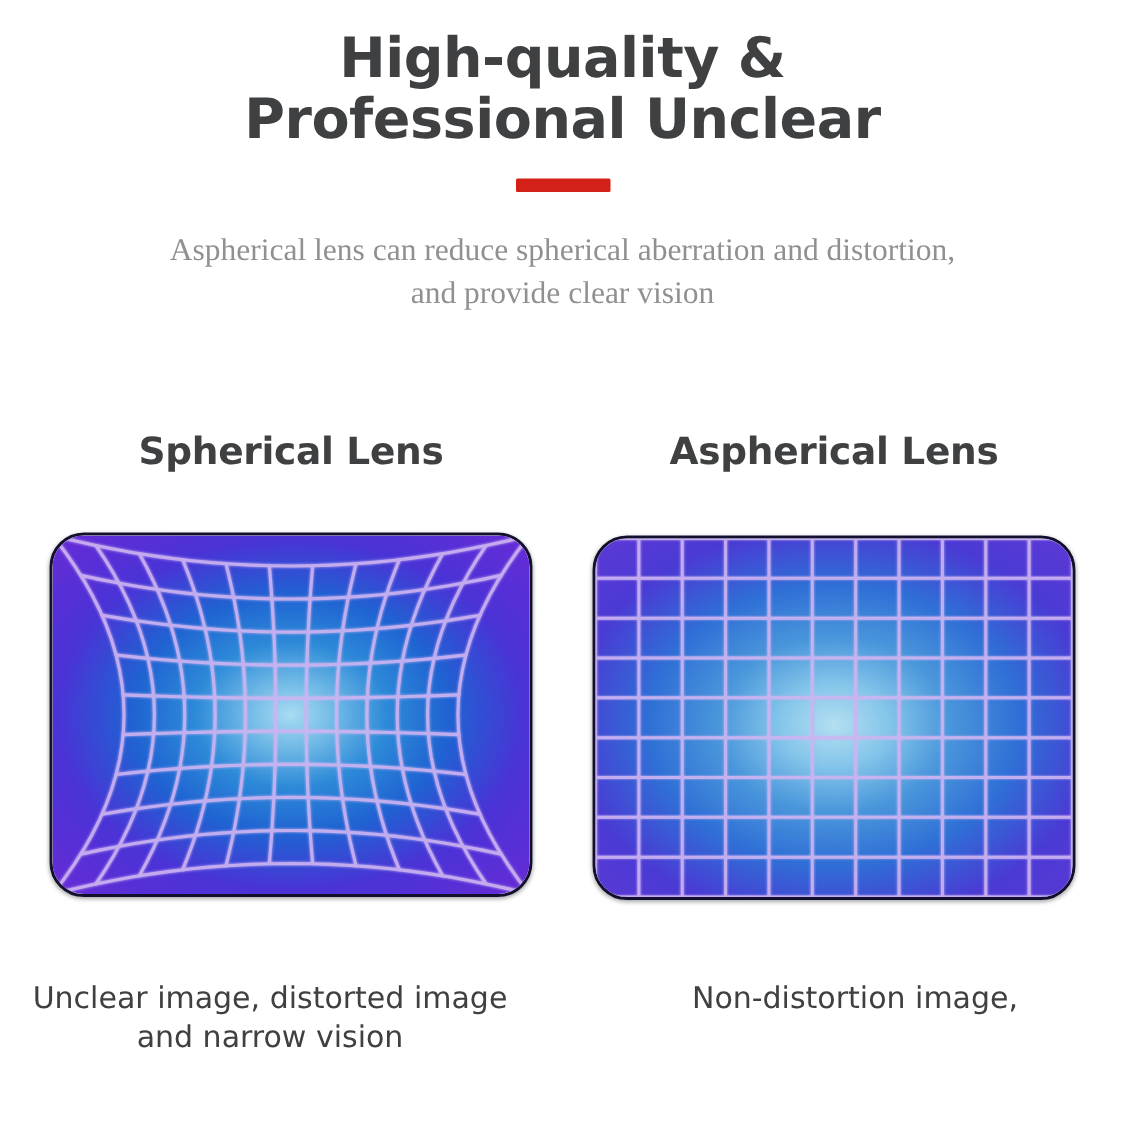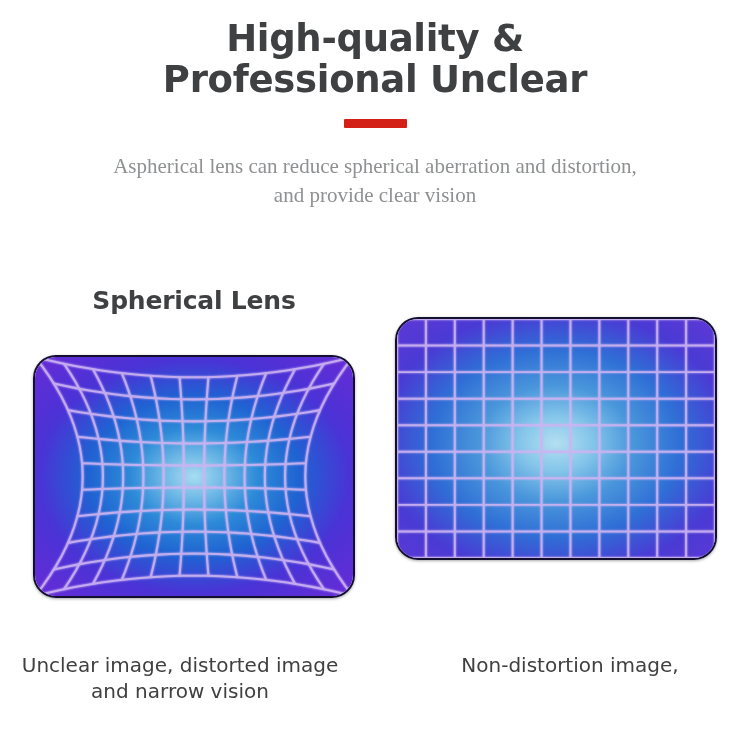--- a/index.html
+++ b/index.html
@@ -165,20 +165,21 @@
         </svg>
       </div>
 
       <p class="caption cap-left">
         <span class="cap-line">Unclear image, distorted image</span>
         <span class="cap-line">and narrow vision</span>
       </p>
     </div>
 
     <div class="col col-right">
+      <h2 class="col-heading">Aspherical Lens</h2>
 
       <div class="lens lens-right" style="border-color: rgb(18, 16, 46);">
         <svg viewBox="0 0 322 243" preserveAspectRatio="none">
           <defs>
             <radialGradient id="gradAsph" cx="50%" cy="52%" r="75%">
               <stop offset="0%" stop-color="#b4dff1"></stop>
               <stop offset="15%" stop-color="#85c6ea"></stop>
               <stop offset="32%" stop-color="#4a97db"></stop>
               <stop offset="52%" stop-color="#2f6fd6"></stop>
               <stop offset="74%" stop-color="#4a3ad4"></stop>

